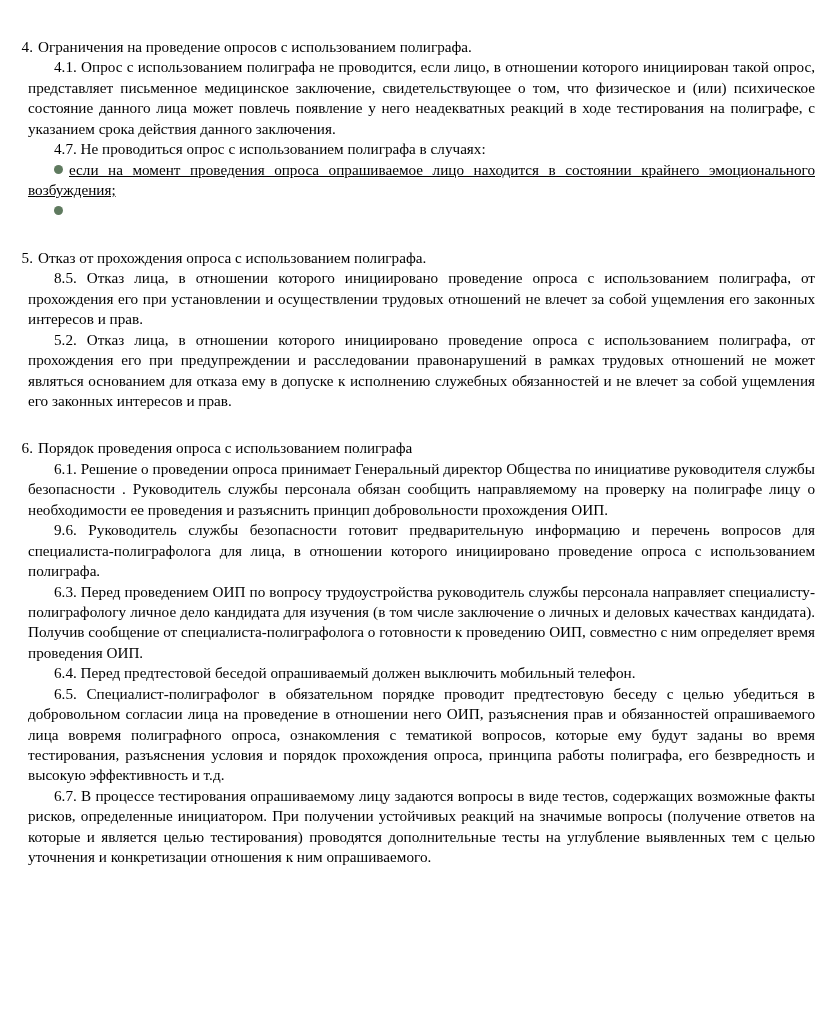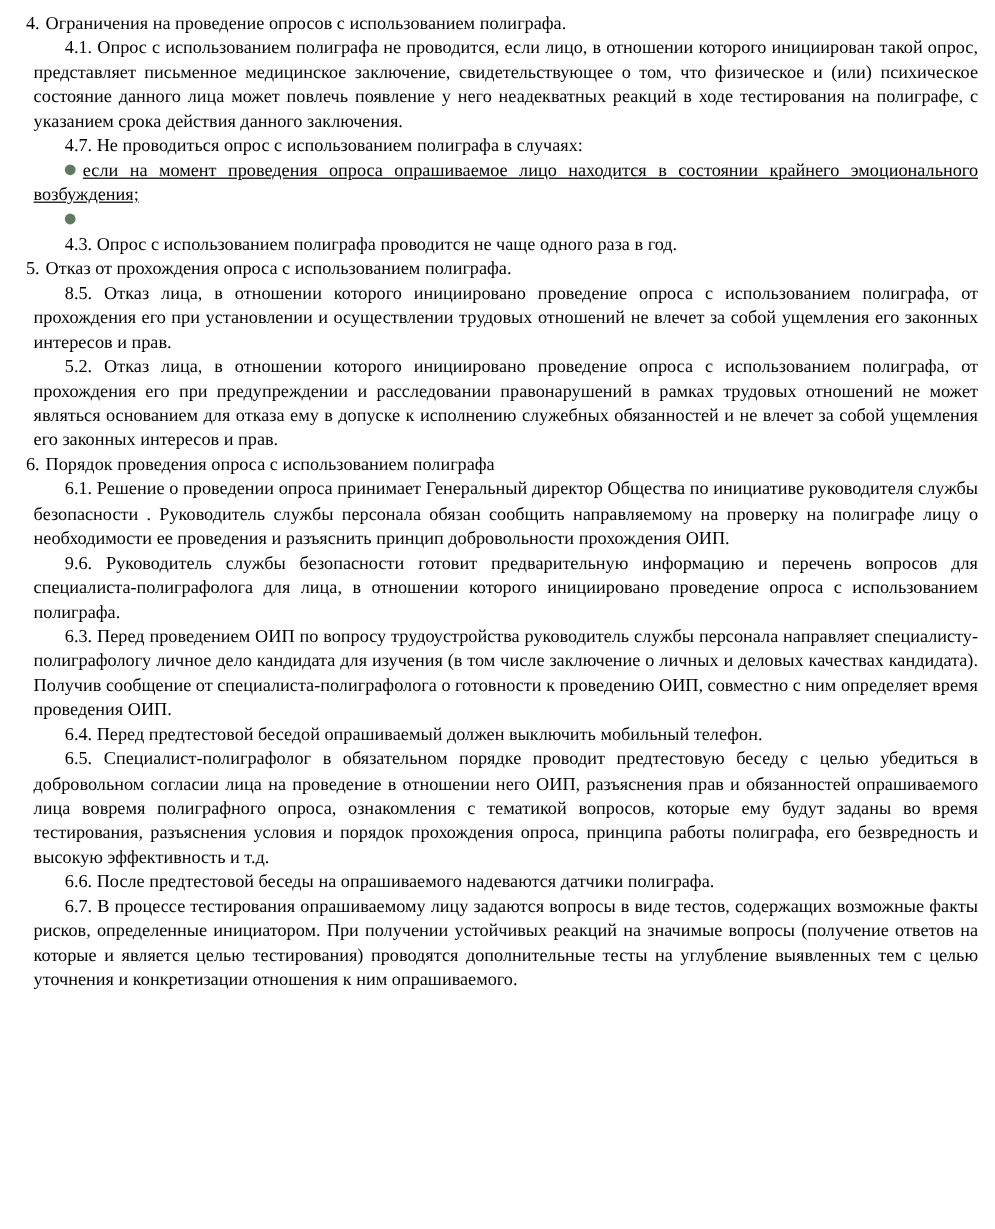--- a/index.html
+++ b/index.html
@@ -34,20 +34,21 @@
   }
   .clause-num {
     flex: 0 0 auto;
     width: 24px;
     text-align: right;
     padding-right: 5px;
     box-sizing: border-box;
   }
   .clause-title {
     flex: 1 1 auto;
+    margin-top: 27px;
   }
   
   .subpara {
     margin: 0;
     text-indent: 26px;
     padding-left: 14px;
   }
   
   .bullet {
     margin: 0;
@@ -72,32 +73,30 @@
 <div class="page">
   <div class="doc-body" id="doc-body">
       <div class="clause">
         <span class="clause-num">4.</span>
         <span class="clause-title">Ограничения на проведение опросов с использованием полиграфа.</span>
       </div>
       <p class="subpara">4.1. Опрос с использованием полиграфа не проводится, если лицо, в отношении которого ини­циирован такой опрос, представляет письменное медицинское заключение, свидетельствующее о том, что физическое и (или) психическое состояние данного лица может повлечь появление у него неадекватных реакций в ходе тестирования на полиграфе, с указанием срока действия данного заключения.</p>
       <p class="subpara">4.7. Не проводиться опрос с использованием полиграфа в случаях:</p>
       <p class="bullet"><span class="dot" style="background: rgb(95, 122, 95);"></span><span>если на момент проведения опроса опрашиваемое лицо находится в состоянии крайнего эмо­ционального возбуждения;</span></p>
       <p class="bullet"><span class="dot" style="background: rgb(95, 122, 95);"></span></p>
-      <p class="subpara">4.3. Опрос с использованием полиграфа проводится не чаще одного раза в год.</p>
       <div class="clause">
         <span class="clause-num">5.</span>
         <span class="clause-title">Отказ от прохождения опроса с использованием полиграфа.</span>
       </div>
       <p class="subpara">8.5. Отказ лица, в отношении которого инициировано проведение опроса с использованием по­лиграфа, от прохождения его при установлении и осуществлении трудовых отношений не влечет за собой ущемления его законных интересов и прав.</p>
       <p class="subpara">5.2. Отказ лица, в отношении которого инициировано проведение опроса с использованием по­лиграфа, от прохождения его при предупреждении и расследовании правонарушений в рамках трудовых отношений не может являться основанием для отказа ему в допуске к исполнению служебных обязанностей и не влечет за собой ущемления его законных интересов и прав.</p>
       <div class="clause">
         <span class="clause-num">6.</span>
         <span class="clause-title">Порядок проведения опроса с использованием полиграфа</span>
       </div>
       <p class="subpara">6.1. Решение о проведении опроса принимает Генеральный директор Общества по инициативе руководителя службы безопасности . Руководитель службы персонала обязан сообщить направ­ляемому на проверку на полиграфе лицу о необходимости ее проведения и разъяснить принцип добровольности прохождения ОИП.</p>
       <p class="subpara">9.6. Руководитель службы безопасности готовит предварительную информацию и перечень во­просов для специалиста-полиграфолога для лица, в отношении которого инициировано проведе­ние опроса с использованием полиграфа.</p>
       <p class="subpara">6.3. Перед проведением ОИП по вопросу трудоустройства руководитель службы персонала на­правляет специалисту-полиграфологу личное дело кандидата для изучения (в том числе заклю­чение о личных и деловых качествах кандидата). Получив сообщение от специалиста-полигра­фолога о готовности к проведению ОИП, совместно с ним определяет время проведения ОИП.</p>
       <p class="subpara">6.4. Перед предтестовой беседой опрашиваемый должен выключить мобильный телефон.</p>
       <p class="subpara">6.5. Специалист-полиграфолог в обязательном порядке проводит предтестовую беседу с целью убедиться в добровольном согласии лица на проведение в отношении него ОИП, разъяснения прав и обязанностей опрашиваемого лица вовремя полиграфного опроса, ознакомления с те­матикой вопросов, которые ему будут заданы во время тестирования, разъяснения условия и порядок прохождения опроса, принципа работы полиграфа, его безвредность и высокую эффек­тивность и т.д.</p>
-      <p class="subpara">6.6. После предтестовой беседы на опрашиваемого надеваются датчики полиграфа.</p>
       <p class="subpara">6.7. В процессе тестирования опрашиваемому лицу задаются вопросы в виде тестов, содержащих возможные факты рисков, определенные инициатором. При получении устойчивых реакций на значимые вопросы (получение ответов на которые и является целью тестирования) проводятся дополнительные тесты на углубление выявленных тем с целью уточнения и конкретизации от­ношения к ним опрашиваемого.</p>
     </div>
 </div>
 
 </body></html>

